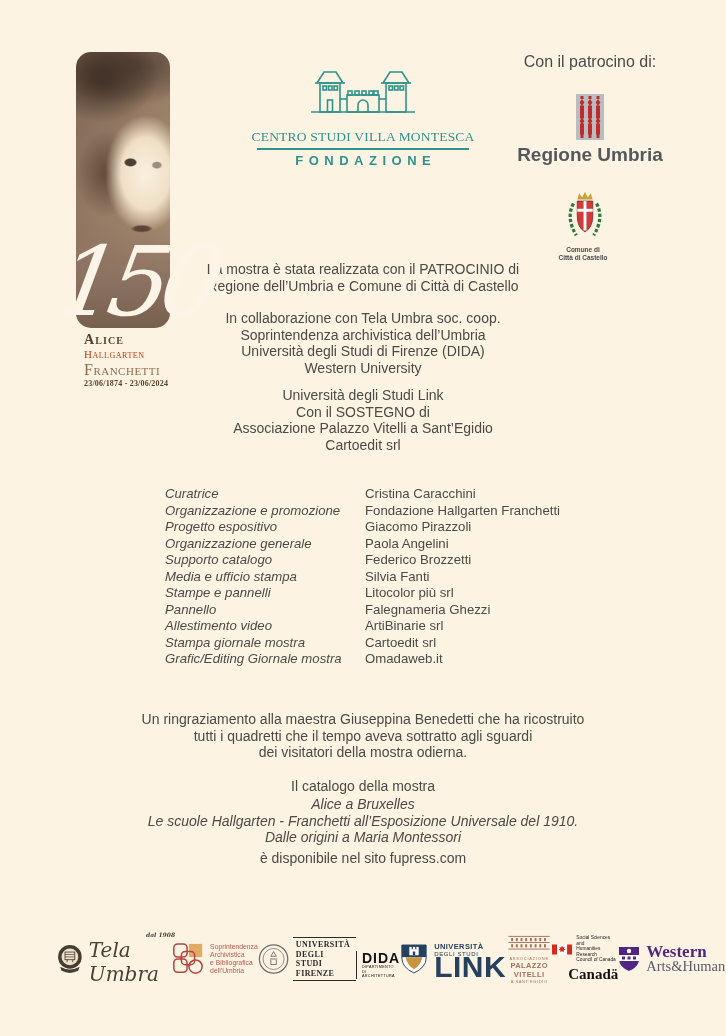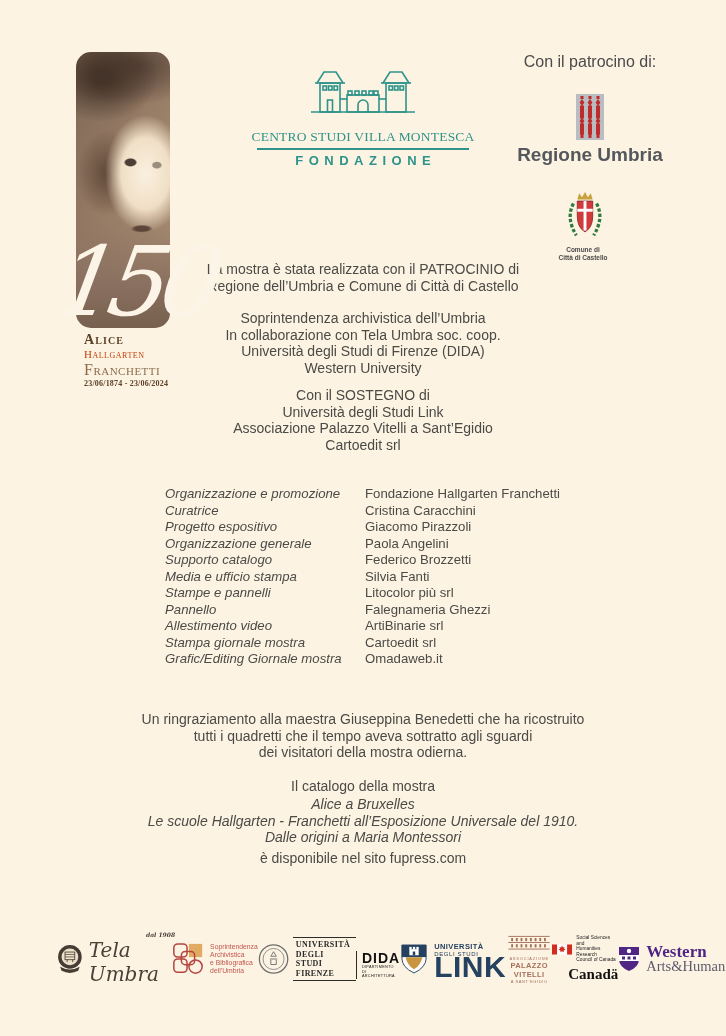--- a/index.html
+++ b/index.html
@@ -171,40 +171,40 @@
   <div class="comune-caption">
     <div>Comune di</div>
     <div>Città di Castello</div>
   </div>
 
   <div class="cblock b-patrocinio">
     <div>La mostra è stata realizzata con il PATROCINIO di</div>
     <div>Regione dell’Umbria e Comune di Città di Castello</div>
   </div>
   <div class="cblock b-collab">
+    <div>In collaborazione con Tela Umbra soc. coop.</div>
     <div>Soprintendenza archivistica dell’Umbria</div>
-    <div>In collaborazione con Tela Umbra soc. coop.</div>
     <div>Università degli Studi di Firenze (DIDA)</div>
     <div>Western University</div>
   </div>
   <div class="cblock b-sostegno">
+    <div>Università degli Studi Link</div>
     <div>Con il SOSTEGNO di</div>
-    <div>Università degli Studi Link</div>
     <div>Associazione Palazzo Vitelli a Sant’Egidio</div>
     <div>Cartoedit srl</div>
   </div>
 
   <div class="credits">
     <div class="credit-row">
+      <div class="credit-role">Curatrice</div>
+      <div class="credit-name">Cristina Caracchini</div>
+    </div>
+    <div class="credit-row">
       <div class="credit-role">Organizzazione e promozione</div>
       <div class="credit-name">Fondazione Hallgarten Franchetti</div>
-    </div>
-    <div class="credit-row">
-      <div class="credit-role">Curatrice</div>
-      <div class="credit-name">Cristina Caracchini</div>
     </div>
     <div class="credit-row">
       <div class="credit-role">Progetto espositivo</div>
       <div class="credit-name">Giacomo Pirazzoli</div>
     </div>
     <div class="credit-row">
       <div class="credit-role">Organizzazione generale</div>
       <div class="credit-name">Paola Angelini</div>
     </div>
     <div class="credit-row">

